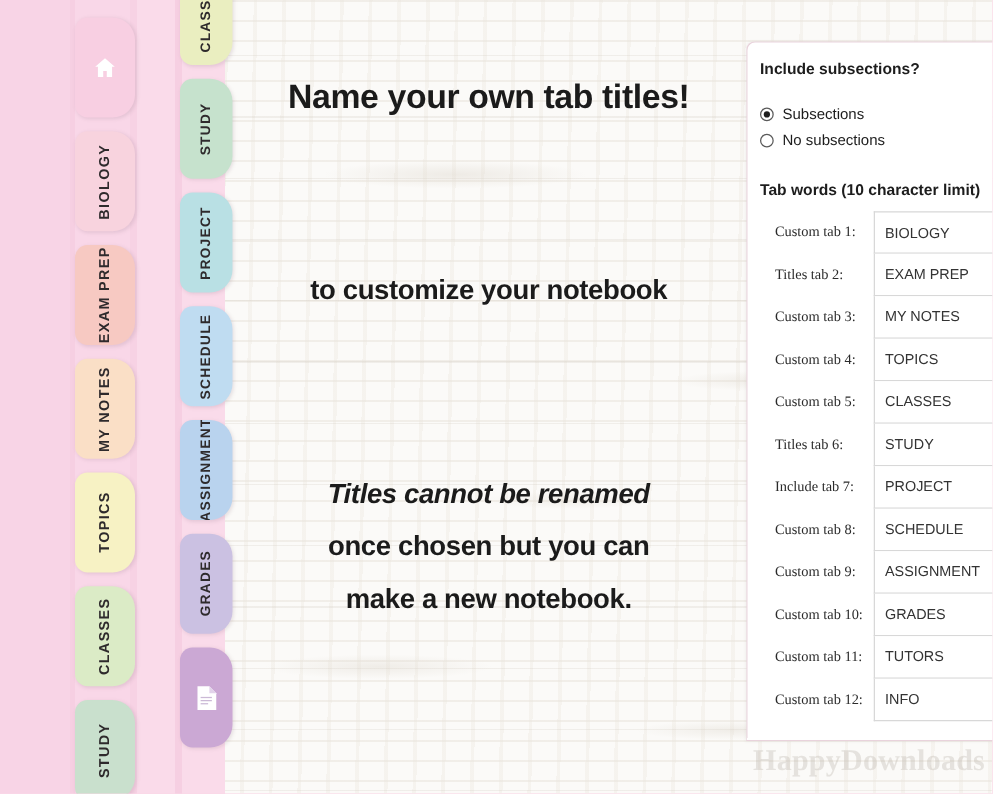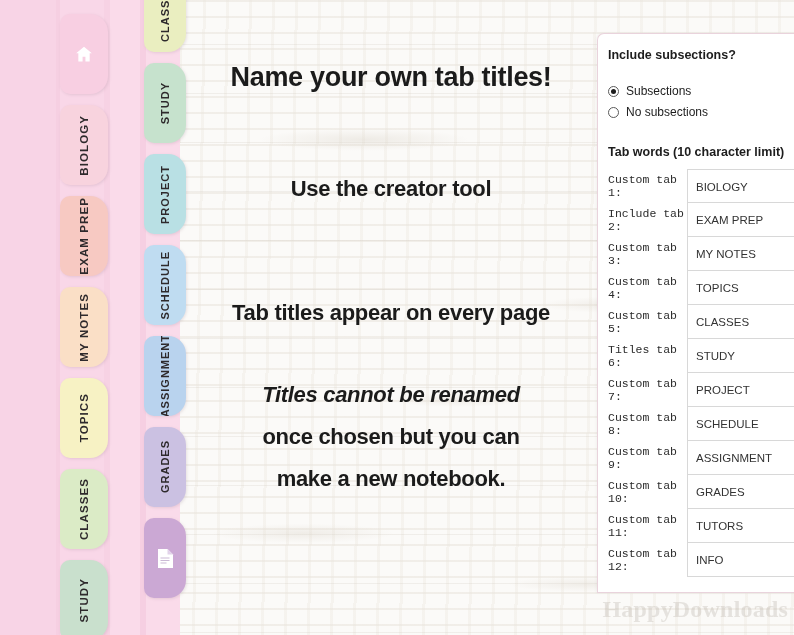--- a/index.html
+++ b/index.html
@@ -204,21 +204,22 @@
   .tab-field-row {
     display: flex;
     align-items: center;
     height: 34px;
   }
   .tab-field-label {
     font-size: 11.5px;
     color: #2b2b2b;
     width: 79px;
     flex: none;
-    font-family: Liberation Mono, monospace;
+    font-family: Liberation Serif, serif;
+    margin-left: 12px;
   }
   .tab-field-input {
     flex: 1;
     height: 34px;
     line-height: 34px;
     border: 1px solid #d8d8d8;
     border-right: none;
     background: #fff;
     padding-left: 8px;
     font-size: 11.5px;
@@ -294,22 +295,21 @@
               <rect x="3.5" y="12" width="9" height="1"></rect>
               <rect x="3.5" y="14.5" width="6" height="1"></rect>
             </g>
           </svg>
         </span>
       </div>
     </div>
 
   <div class="content">
     <div class="headline h-title">Name your own tab titles!</div>
-    <div class="headline h-l1">Use the creator tool</div>
-    <div class="headline h-l3">Tab titles appear on every page</div>
+    <div class="headline h-l2">to customize your notebook</div>
     <div class="headline h-l4">Titles cannot be renamed</div>
     <div class="headline h-l6">make a new notebook.</div>
     <div class="headline h-l5">once chosen but you can</div>
   </div>
 
   <div class="watermark">HappyDownloads</div>
 
   <div class="panel">
     <div class="panel-inner">
       <div class="panel-title">Include subsections?</div>
@@ -326,41 +326,41 @@
         </div>
 
       <div class="section-title">Tab words (10 character limit)</div>
 
       <div id="field-list">
           <div class="tab-field-row">
             <span class="tab-field-label">Custom tab 1:</span>
             <span class="tab-field-input">BIOLOGY</span>
           </div>
           <div class="tab-field-row">
-            <span class="tab-field-label">Include tab 2:</span>
+            <span class="tab-field-label">Titles tab 2:</span>
             <span class="tab-field-input">EXAM PREP</span>
           </div>
           <div class="tab-field-row">
             <span class="tab-field-label">Custom tab 3:</span>
             <span class="tab-field-input">MY NOTES</span>
           </div>
           <div class="tab-field-row">
             <span class="tab-field-label">Custom tab 4:</span>
             <span class="tab-field-input">TOPICS</span>
           </div>
           <div class="tab-field-row">
             <span class="tab-field-label">Custom tab 5:</span>
             <span class="tab-field-input">CLASSES</span>
           </div>
           <div class="tab-field-row">
             <span class="tab-field-label">Titles tab 6:</span>
             <span class="tab-field-input">STUDY</span>
           </div>
           <div class="tab-field-row">
-            <span class="tab-field-label">Custom tab 7:</span>
+            <span class="tab-field-label">Include tab 7:</span>
             <span class="tab-field-input">PROJECT</span>
           </div>
           <div class="tab-field-row">
             <span class="tab-field-label">Custom tab 8:</span>
             <span class="tab-field-input">SCHEDULE</span>
           </div>
           <div class="tab-field-row">
             <span class="tab-field-label">Custom tab 9:</span>
             <span class="tab-field-input">ASSIGNMENT</span>
           </div>

